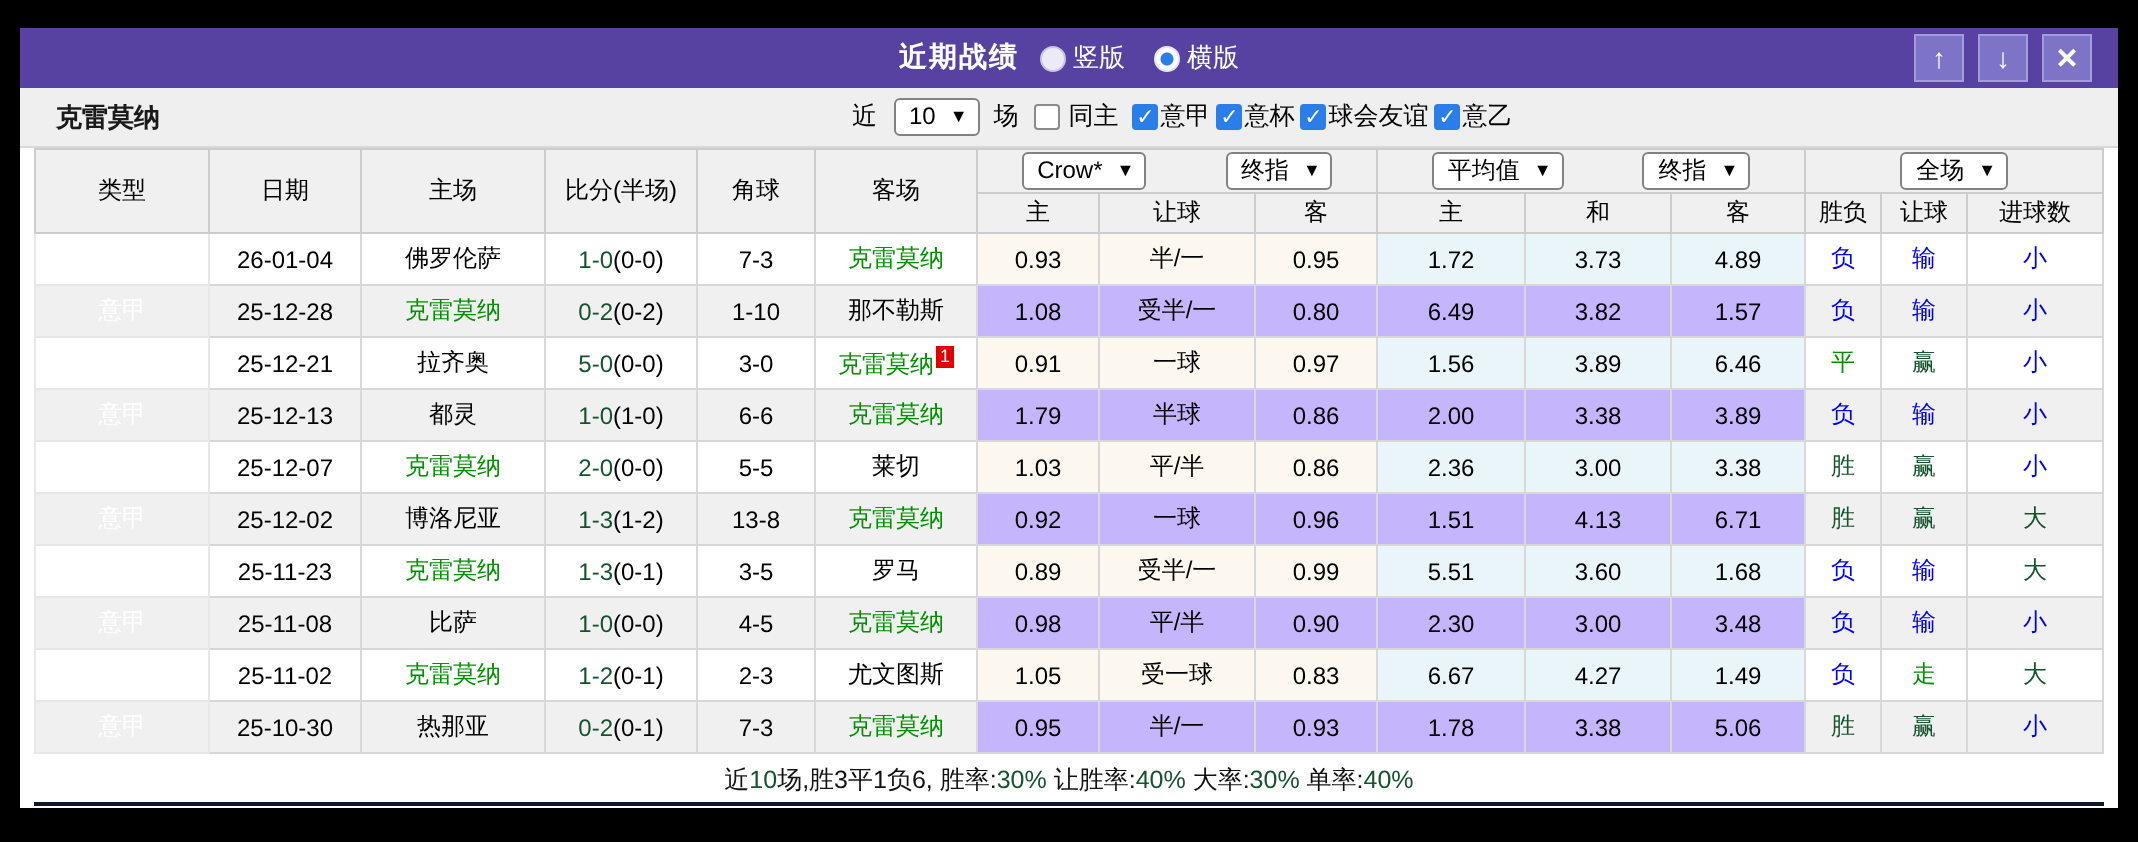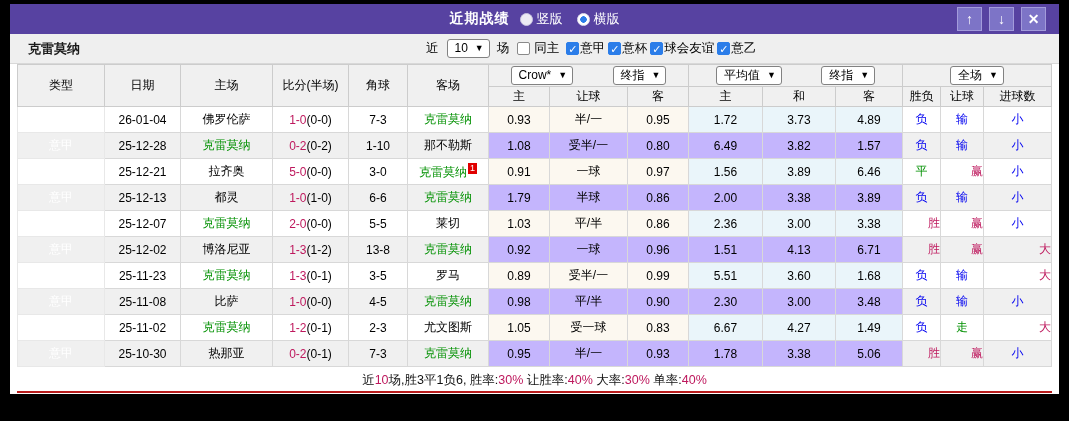--- a/index.html
+++ b/index.html
@@ -1,17 +1,17 @@
 <!DOCTYPE html>
 <html><head>
 <meta charset="utf-8">
 <style>
   * { margin:0; padding:0; box-sizing:border-box; }
   html,body { width:1069px; height:421px; background:#000; font-family:"Liberation Sans", sans-serif; overflow:hidden; }
-  .window { position:absolute; left:10px; top:4px; width:1049px; height:390px; background:#fff; }
+  .window { position:absolute; left:10px; top:14px; width:1049px; height:390px; background:#fff; }
 
   
   .titlebar { height:30px; background:#5742a1; display:flex; align-items:center; justify-content:center; position:relative; }
   .titlebar .title { color:#fff; font-weight:bold; font-size:14px; letter-spacing:1px; }
   .radio-wrap { display:inline-flex; align-items:flex-start; gap:14px; margin-left:10px; }
   .radio-item { display:inline-flex; align-items:center; gap:4px; color:#fff; font-size:13px; cursor:pointer; }
   .radio { width:13px; height:13px; border-radius:50%; display:inline-block; }
   .radio.off { background:#eceaf4; border:1px solid #c9c4e0; }
   .radio.on  { background:radial-gradient(circle, #2b7de9 0 3px, #fff 3.5px); border:1px solid #e6e6f2; }
   .win-buttons { position:absolute; right:13px; top:3px; display:flex; gap:7px; }
@@ -39,28 +39,28 @@
   thead .grp { padding:1px 0; }
   thead .grp .sel { margin:0 18px; }
   tbody td { height:26px; border-color:#d8d8d8; }
   tbody tr.even td { background:#fff; }
   tbody tr.odd  td { background:#f0f0f0; }
   tbody tr.even td.asian { background:#fcf8f0; }
   tbody tr.odd  td.asian { background:#c4b5fd; }
   tbody tr.even td.euro  { background:#eaf5fa;margin-top:48px; }
   tbody tr.odd  td.euro  { background:#c4b5fd;text-align:center; }
   tbody td.league { background:#2d9df4; color:#fff; border-color:#e8e8e8; cursor:pointer; }
-  .t-red   { color:#be185d;text-align:right; }
+  .t-red   { color:#14532d; }
   .t-blue  { color:#0000f0; }
   .t-green { color:#009000; }
   .sup { background:#e00000; color:#fff; font-size:9px; line-height:11px; padding:0 2px; display:inline-block; vertical-align:5px; margin-left:1px; }
 
   
   .summary { margin:0 7px; height:26px; line-height:26px; text-align:center; font-size:12.5px; color:#111;
-             border-bottom:2px solid #b91c1c; background:#fff; }
+             border-bottom:2px solid #0f172a; background:#fff; }
 </style>
 </head>
 <body>
 
 <div class="window">
 
   <div class="titlebar">
     <span class="title">近期战绩</span>
     <span class="radio-wrap" id="radio-wrap">
         <span class="radio-item">

